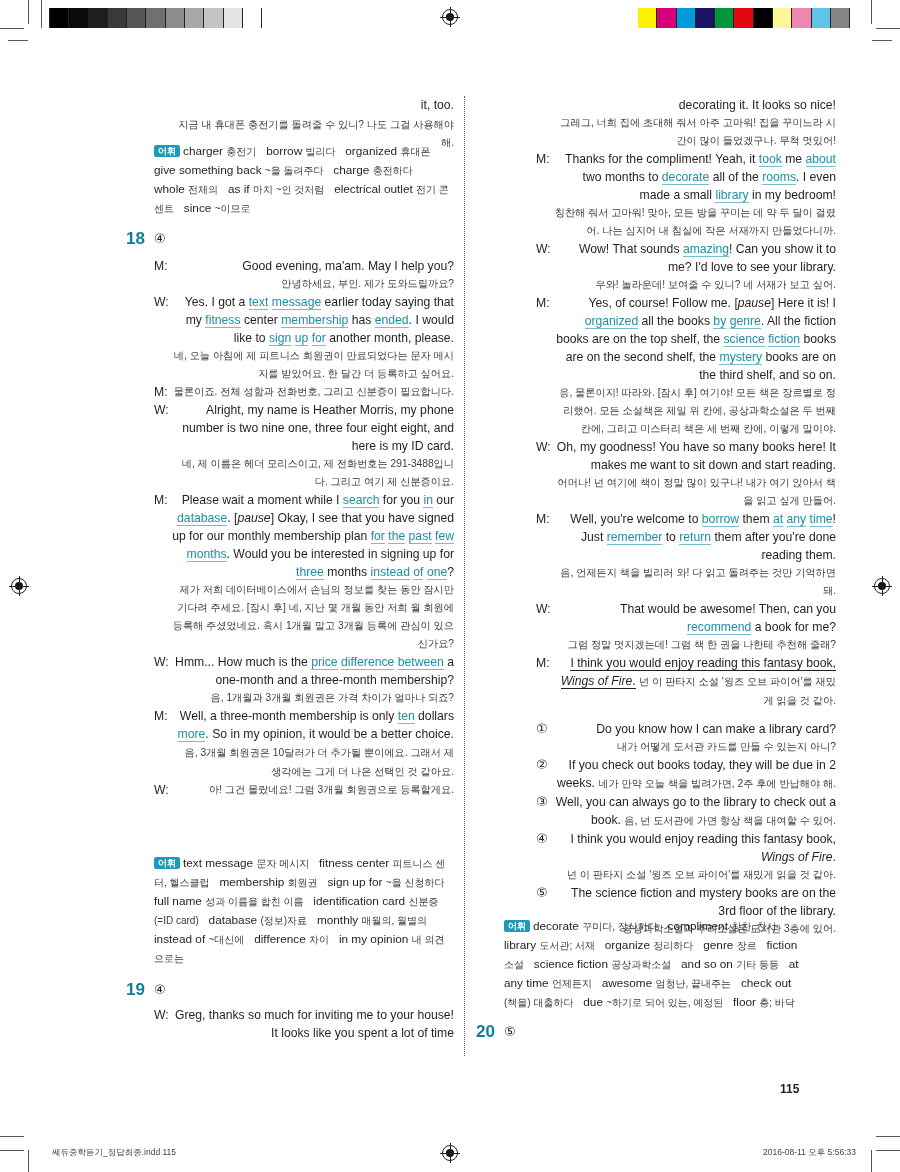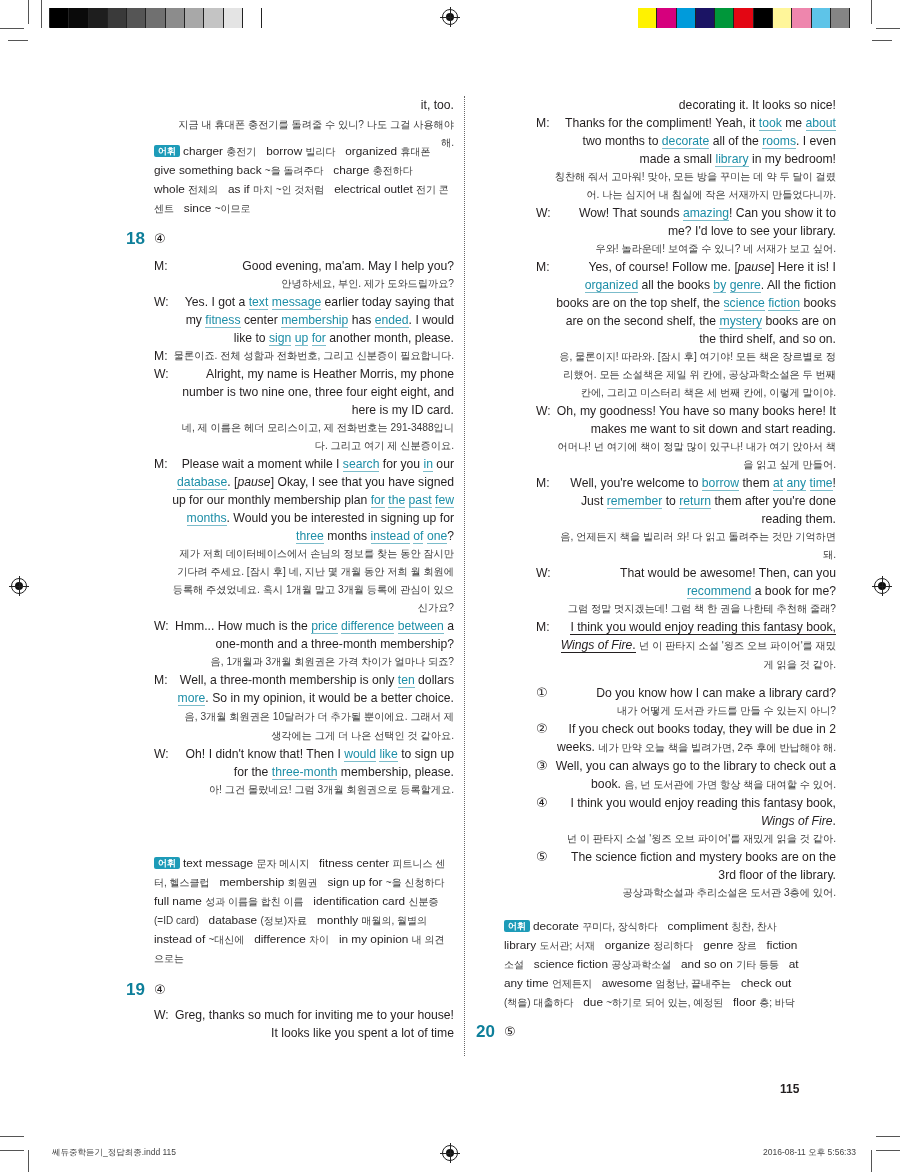--- a/index.html
+++ b/index.html
@@ -121,20 +121,21 @@
 
 <div class="col col-left" style="top:257px">
   <div class="line">
     <span class="spk">M:</span>
     <span class="en">Good evening, ma'am. May I help you?</span>
     <span class="ko">안녕하세요, 부인. 제가 도와드릴까요?</span>
   </div>
   <div class="line">
     <span class="spk">W:</span>
     <span class="en">Yes. I got a <span class="kw">text</span> <span class="kw">message</span> earlier today saying that my <span class="kw">fitness</span> center <span class="kw">membership</span> has <span class="kw">ended</span>. I would like to <span class="kw">sign</span> <span class="kw">up</span> <span class="kw">for</span> another month, please.</span>
+    <span class="ko">네, 오늘 아침에 제 피트니스 회원권이 만료되었다는 문자 메시지를 받았어요. 한 달간 더 등록하고 싶어요.</span>
   </div>
   <div class="line">
     <span class="spk">M:</span>
     <span class="ko">물론이죠. 전체 성함과 전화번호, 그리고 신분증이 필요합니다.</span>
   </div>
   <div class="line">
     <span class="spk">W:</span>
     <span class="en">Alright, my name is Heather Morris, my phone number is two nine one, three four eight eight, and here is my ID card.</span>
     <span class="ko">네, 제 이름은 헤더 모리스이고, 제 전화번호는 291-3488입니다. 그리고 여기 제 신분증이요.</span>
   </div>
@@ -147,41 +148,41 @@
     <span class="spk">W:</span>
     <span class="en">Hmm... How much is the <span class="kw">price</span> <span class="kw">difference</span> <span class="kw">between</span> a one-month and a three-month membership?</span>
     <span class="ko">음, 1개월과 3개월 회원권은 가격 차이가 얼마나 되죠?</span>
   </div>
   <div class="line">
     <span class="spk">M:</span>
     <span class="en">Well, a three-month membership is only <span class="kw">ten</span> dollars <span class="kw">more</span>. So in my opinion, it would be a better choice. <span class="ko" style="display:inline">음, 3개월 회원권은 10달러가 더 추가될 뿐이에요. 그래서 제 생각에는 그게 더 나은 선택인 것 같아요.</span></span>
   </div>
   <div class="line">
     <span class="spk">W:</span>
-    <span class="en">Oh! I didn't know that! Then I <span class="kw">would</span> <span class="kw">like</span> to sign up for the <span class="kw">three-month</span> membership, please.</span>
     <span class="ko">아! 그건 몰랐네요! 그럼 3개월 회원권으로 등록할게요.</span>
   </div>
 </div>
 
 <div class="vocab" style="position:absolute;left:154px;top:854px;width:300px">
   <span class="badge">어휘</span><span>text message</span> <span class="ko-inline">문자 메시지</span>&nbsp;&nbsp; <span>fitness center</span> <span class="ko-inline">피트니스 센터, 헬스클럽</span>&nbsp;&nbsp; <span>membership</span> <span class="ko-inline">회원권</span>&nbsp;&nbsp; <span>sign up for</span> <span class="ko-inline">~을 신청하다</span>&nbsp;&nbsp; <span>full name</span> <span class="ko-inline">성과 이름을 합친 이름</span>&nbsp;&nbsp; <span>identification card</span> <span class="ko-inline">신분증 (=ID card)</span>&nbsp;&nbsp; <span>database</span> <span class="ko-inline">(정보)자료</span>&nbsp;&nbsp; <span>monthly</span> <span class="ko-inline">매월의, 월별의</span>&nbsp;&nbsp; <span>instead of</span> <span class="ko-inline">~대신에</span>&nbsp;&nbsp; <span>difference</span> <span class="ko-inline">차이</span>&nbsp;&nbsp; <span>in my opinion</span> <span class="ko-inline">내 의견으로는</span>
 </div>
 
 <div class="qnum" style="left:126px;top:980px">19</div>
 <div class="qans" style="left:154px;top:982px">④</div>
 <div class="col col-left" style="top:1006px">
   <div class="line">
     <span class="spk">W:</span>
     <span class="en">Greg, thanks so much for inviting me to your house! It looks like you spent a lot of time</span>
   </div>
 </div>
 
 <div class="col col-right">
   <div class="line">
     <span class="en">decorating it. It looks so nice!</span>
+    <span class="ko">그레그, 너희 집에 초대해 줘서 아주 고마워! 집을 꾸미느라 시간이 많이 들었겠구나. 무척 멋있어!</span>
   </div>
   <div class="line">
     <span class="spk">M:</span>
     <span class="en">Thanks for the compliment! Yeah, it <span class="kw">took</span> me <span class="kw">about</span> two months to <span class="kw">decorate</span> all of the <span class="kw">rooms</span>. I even made a small <span class="kw">library</span> in my bedroom!</span>
     <span class="ko">칭찬해 줘서 고마워! 맞아, 모든 방을 꾸미는 데 약 두 달이 걸렸어. 나는 심지어 내 침실에 작은 서재까지 만들었다니까.</span>
   </div>
   <div class="line">
     <span class="spk">W:</span>
     <span class="en">Wow! That sounds <span class="kw">amazing</span>! Can you show it to me? I'd love to see your library.</span>
     <span class="ko">우와! 놀라운데! 보여줄 수 있니? 네 서재가 보고 싶어.</span>

